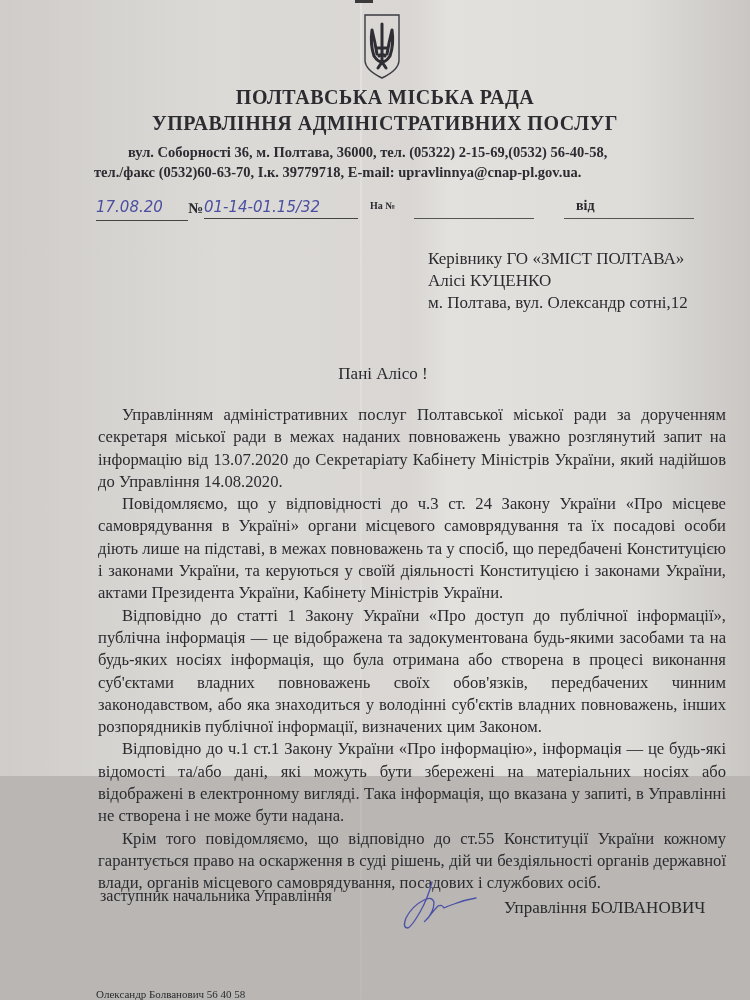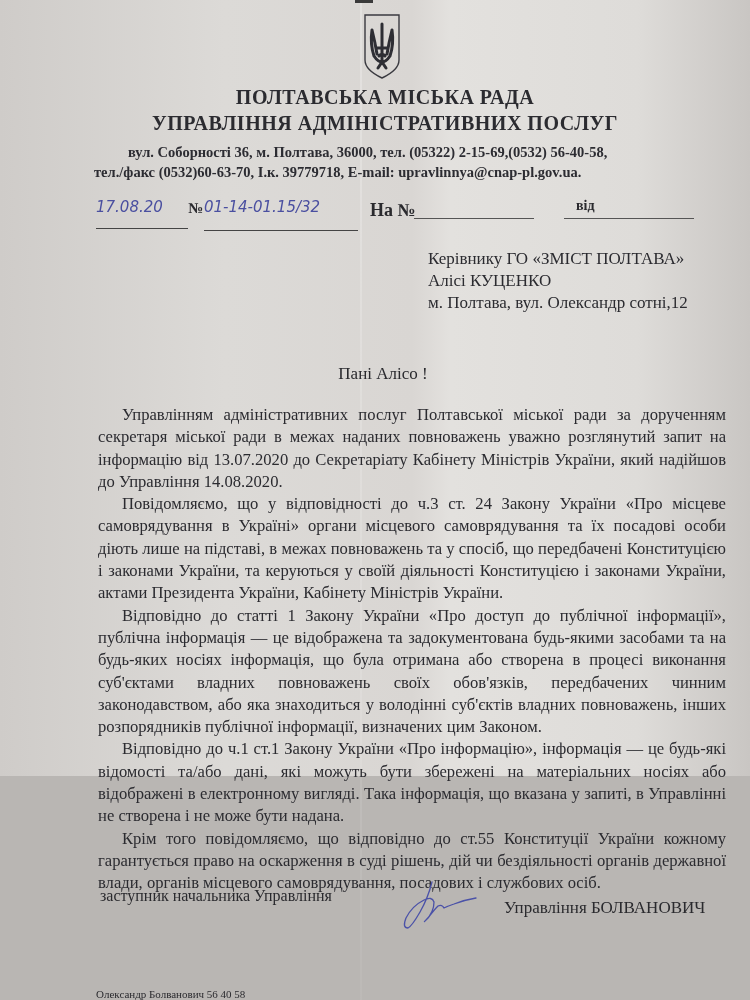--- a/index.html
+++ b/index.html
@@ -34,24 +34,24 @@
   .addr.l1 { top: 144px; left: 128px; }
   .addr.l2 { top: 164px; left: 94px; }
   .reg {
     position: absolute; top: 198px; left: 96px; width: 620px; height: 30px;
     font-size: 15px;
   }
   .hand {
     font-family: "DejaVu Sans", sans-serif; font-style: italic;
     color: #4a4fa0; font-size: 15px;
   }
-  .reg .date { position: absolute; left: 0; top: 0; width: 92px; border-bottom: 1.5px solid #444; padding-bottom: 12px; }
+  .reg .date { position: absolute; left: 0; top: 0; width: 92px; border-bottom: 1.5px solid #444; padding-bottom: 4px; }
   .reg .nosign { position: absolute; left: 92px; top: 2px; font-weight: bold; font-size: 15px; }
-  .reg .num { position: absolute; left: 108px; top: 0; width: 154px; border-bottom: 1.5px solid #444; padding-bottom: 14px; }
-  .reg .na { position: absolute; left: 274px; top: 2px; font-weight: bold; font-size: 18px; }
+  .reg .num { position: absolute; left: 108px; top: 0; width: 154px; border-bottom: 1.5px solid #444; padding-bottom: 2px; }
+  .reg .na { position: absolute; left: 274px; top: 2px; font-weight: bold; font-size: 10px; }
   .reg .line1 { position: absolute; left: 318px; top: 20px; width: 120px; border-bottom: 1.5px solid #555; }
   .reg .vid { position: absolute; left: 440px; top: 0px; font-weight: bold; font-size: 14px; margin-left: 40px; }
   .reg .line2 { position: absolute; left: 468px; top: 20px; width: 130px; border-bottom: 1.5px solid #555; }
 
   .recipient {
     position: absolute; left: 428px; top: 248px; font-size: 17px; line-height: 22px; color: #2b2b30;
   }
   .recipient div { white-space: nowrap; }
   .salutation {
     position: absolute; top: 364px; left: 0; width: 750px; text-align: center; font-size: 17px; left: 8px;

